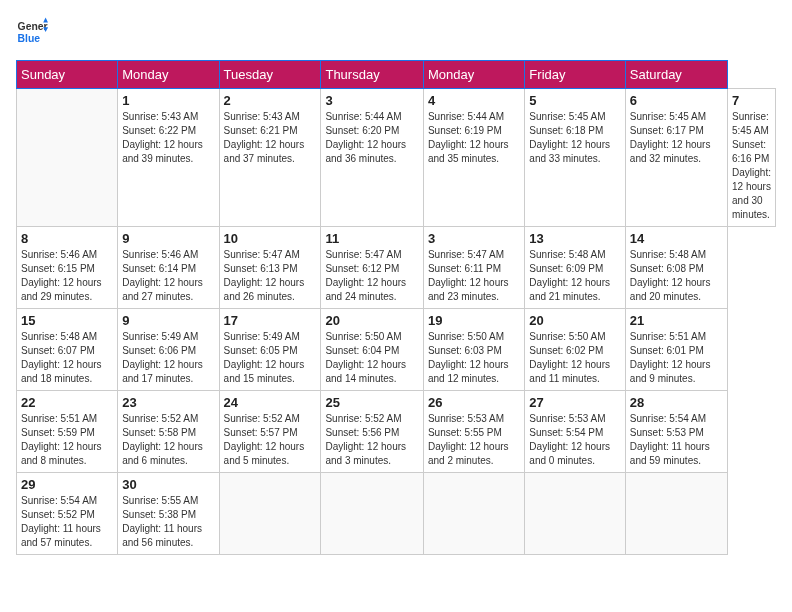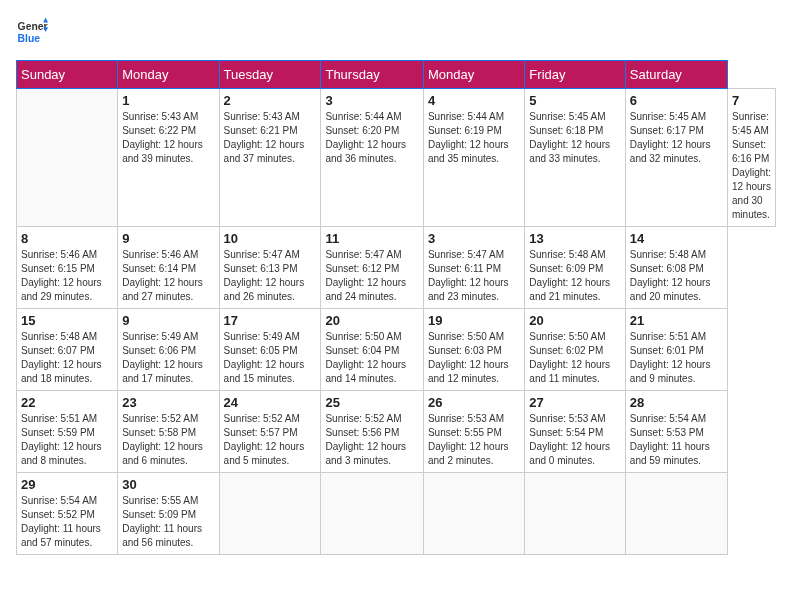--- a/index.html
+++ b/index.html
@@ -318,21 +318,21 @@
         <td>
           <span class="day-num">29</span>
           <div class="day-info" style="white-space: pre-line;">Sunrise: 5:54 AM
 Sunset: 5:52 PM
 Daylight: 11 hours
 and 57 minutes.</div>
         </td>
         <td>
           <span class="day-num">30</span>
           <div class="day-info" style="white-space: pre-line;">Sunrise: 5:55 AM
-Sunset: 5:09 PM
+Sunset: 5:38 PM
 Daylight: 11 hours
 and 56 minutes.</div>
         </td>
         <td class="empty"></td>
         <td class="empty"></td>
         <td class="empty"></td>
         <td class="empty"></td>
         <td class="empty"></td>
       </tr>
     </tbody>

